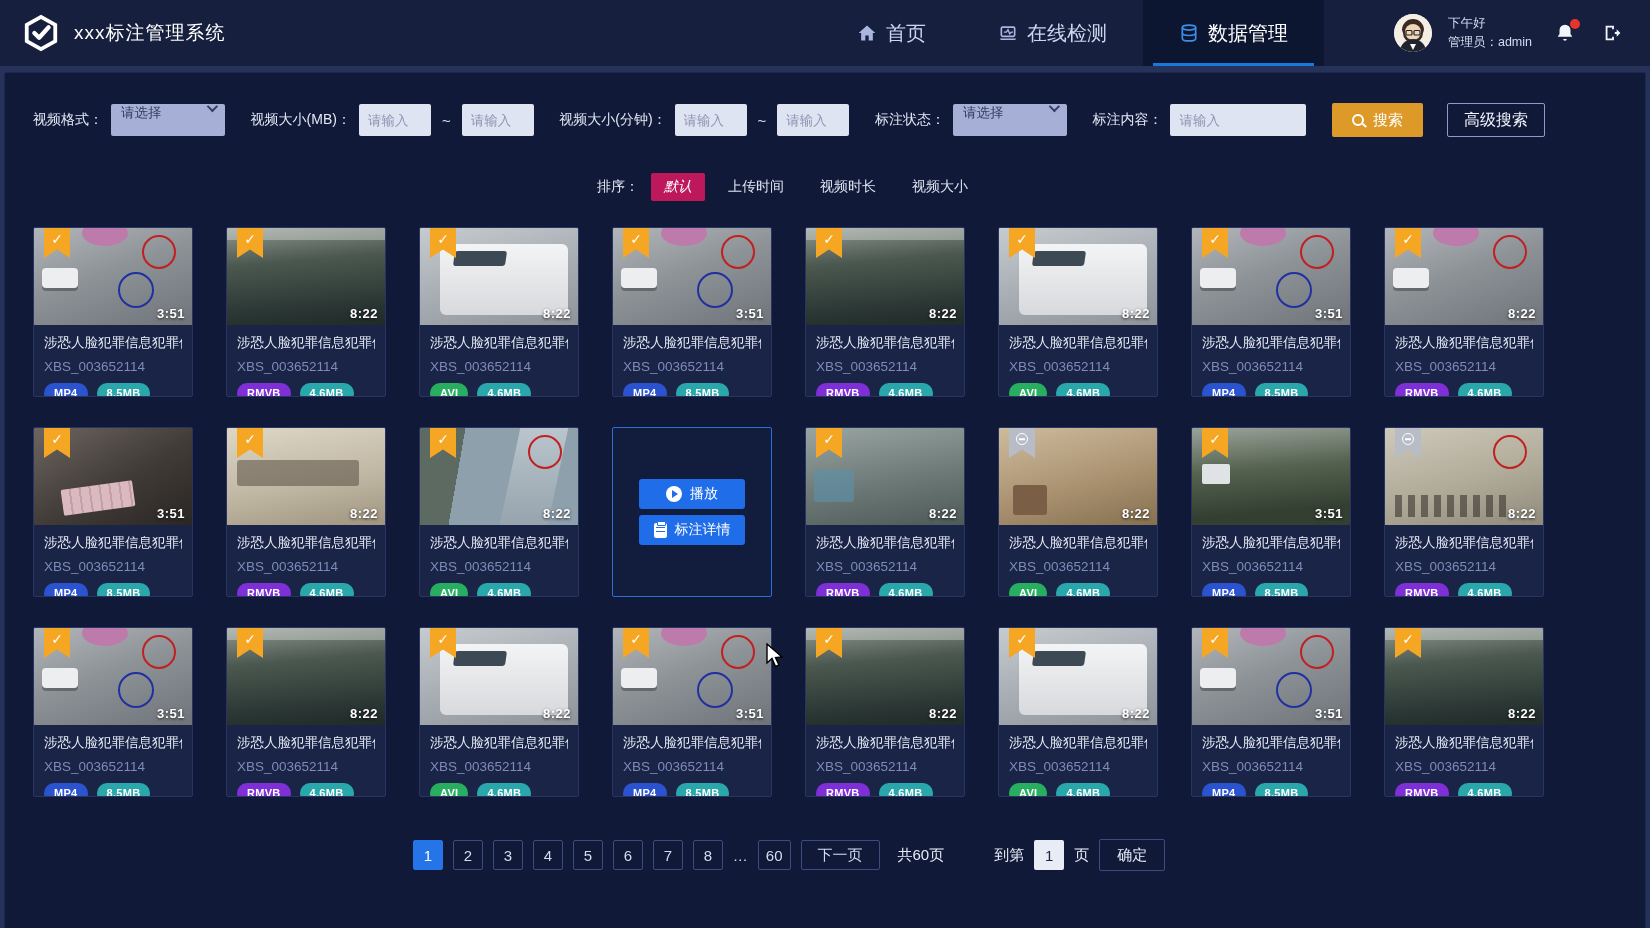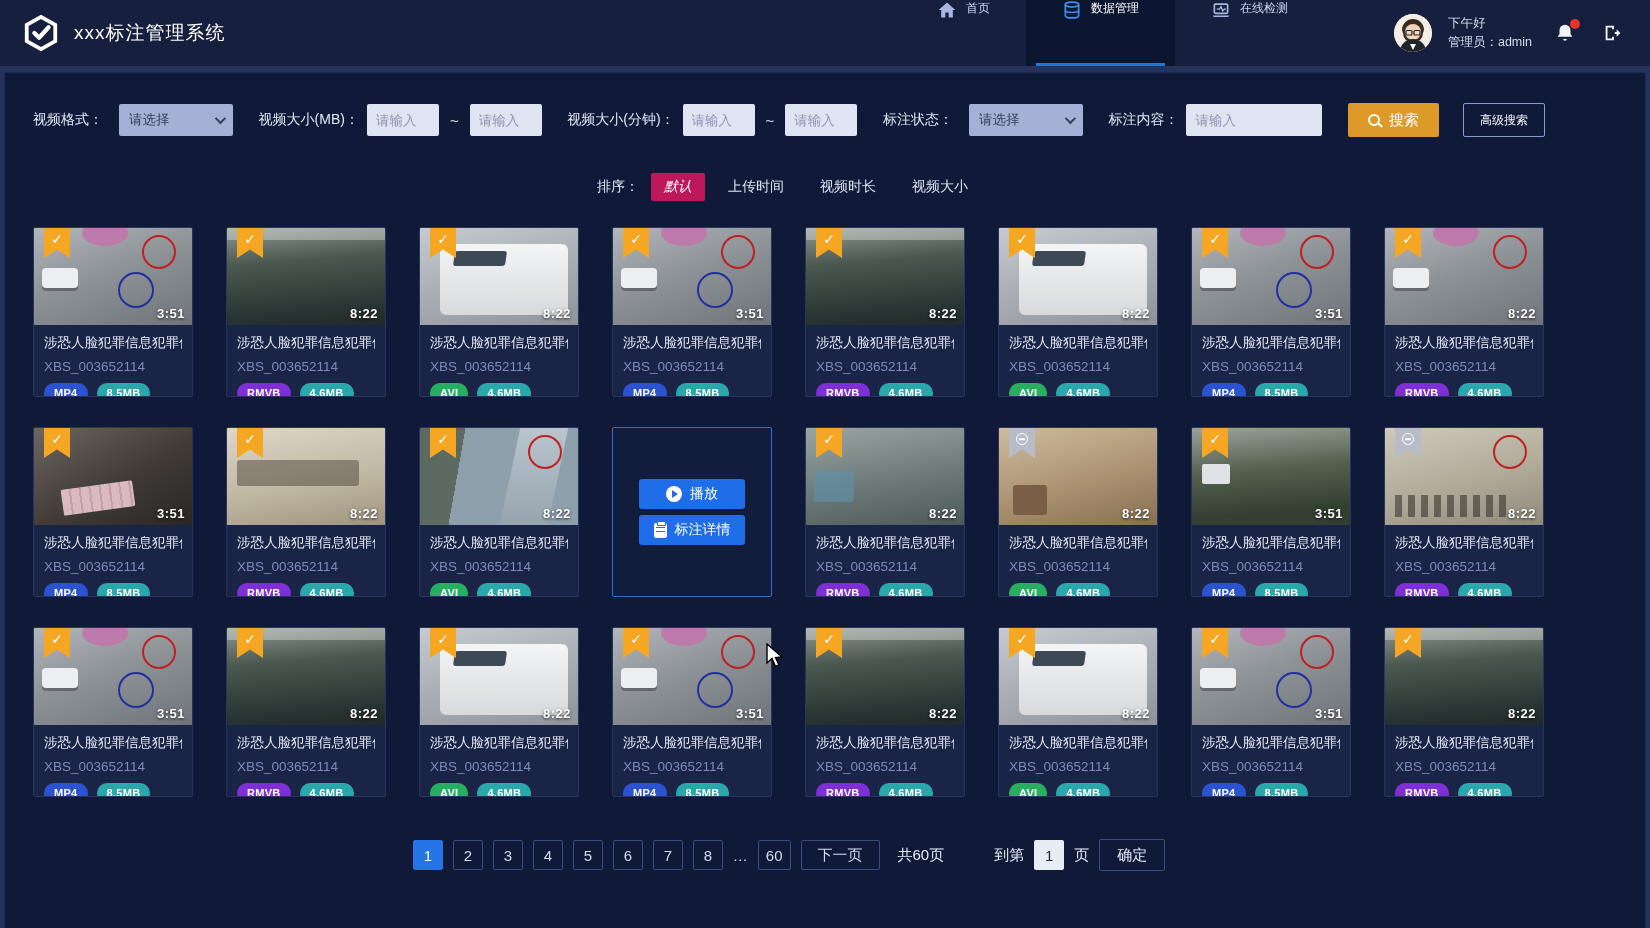--- a/index.html
+++ b/index.html
@@ -7,22 +7,22 @@
     font-family:"Liberation Sans","DejaVu Sans",sans-serif;
     background:#26325a; color:#e8ecf8; }
 
   
   .header { height:66px; background:#161f3d; display:flex; align-items:center;
     padding:0 26px 0 22px; position:relative; z-index:5; }
   .brand { display:flex; align-items:center; gap:14px; }
   .logo-svg { width:38px; height:38px; }
   .app-title { font-size:19px; color:#ffffff; letter-spacing:1px;text-align:right; }
   .nav { display:flex; height:66px; margin-left:auto; margin-right:70px; }
-  .nav-item { height:66px; display:flex; gap:9px;
-    padding:0 36px; font-size:12px; color:#cdd6ee; cursor:pointer; position:relative; }
+  .nav-item { height:66px; display:flex; align-items:center; gap:9px;
+    padding:0 36px; font-size:20px; color:#cdd6ee; cursor:pointer; position:relative; }
   .nav-item.active { background:#0d1631; color:#ffffff; }
   .nav-item.active::after { content:""; position:absolute; left:10px; right:10px;
     bottom:0; height:3px; background:#1779dd; }
   .nav-ico { width:20px; height:20px; display:block; }
   .userbox { display:flex; align-items:center; gap:16px; }
   .avatar { width:38px; height:38px; border-radius:50%; overflow:hidden;
     background:#f7f3ec; flex:0 0 auto; }
   .greet { font-size:12.5px; line-height:1.5; color:#d4dcf0; white-space:nowrap; }
   .bell-wrap { position:relative; margin-left:6px; }
   .bell-dot { position:absolute; top:-3px; right:-4px; width:10px; height:10px;
@@ -32,39 +32,39 @@
   
   .panel { margin:6px 4px 0 4px; height:904px; background:#101a38;
     border:1px solid #1c2950; border-radius:2px; padding:30px 0 0 0; position:relative; }
   .inner { width:1512px; margin-left:28px; }
 
   
   .filters { display:flex; align-items:center; justify-content:space-between; height:34px; }
   .fgroup { display:flex; align-items:center; gap:8px; }
   .flabel { font-size:14px; color:#e2e8f6; white-space:nowrap; }
   .fselect { width:114px; height:32px; background:#a6b0d6; border-radius:2px;
-    display:flex; align-items:center; justify-content:space-between;
-    padding:0 10px; cursor:pointer;margin-left:8px; }
+    display:flex; justify-content:space-between;
+    padding:0 10px; cursor:pointer; }
   .fselect .ph { font-size:13.5px; color:#353f60; }
   .chev { width:8px; height:8px; border-right:2px solid #353f60; border-bottom:2px solid #353f60;
     transform:rotate(45deg) translateY(-2px); }
   .finput { width:72px; height:32px; background:#dfe4f3; border:none; border-radius:2px;
     padding:0 9px; font-size:13.5px; color:#2b3352; outline:none;
     font-family:"Liberation Sans","DejaVu Sans",sans-serif; }
   .finput::placeholder { color:#8d96b2; }
   .finput.wide { width:136px; }
   .tilde { color:#dfe4f3; font-size:15px; padding:0 3px; }
   .btn-search { height:34px; padding:0 20px; background:#dd9a28; border:none; border-radius:2px;
     color:#fff; font-size:15px; display:flex; align-items:center; gap:9px; cursor:pointer;
     font-family:inherit; }
   .mag { width:12px; height:12px; border:2px solid #fff; border-radius:50%; position:relative; display:inline-block; }
   .mag::after { content:""; position:absolute; width:6px; height:2px; background:#fff;
     right:-5px; bottom:-2px; transform:rotate(40deg); }
   .btn-adv { height:34px; padding:0 16px; background:transparent; border:1px solid #8b9bce;
-    border-radius:2px; color:#f2f5fc; font-size:12px; cursor:pointer; margin-left:16px;
+    border-radius:2px; color:#f2f5fc; font-size:16px; cursor:pointer; margin-left:16px;
     font-family:inherit; }
 
   
   .sortbar { display:flex; align-items:center; gap:10px; margin-top:36px; height:28px;justify-content:center; }
   .sort-label { font-size:14px; color:#e2e8f6; margin-right:2px; }
   .sort-opt { font-size:14px; color:#dde3f2; padding:5px 13px; border-radius:2px; cursor:pointer; }
   .sort-opt.active { background:#be185d; color:#fff;font-style:italic; }
 
   
   .grid { margin-top:26px; display:grid; grid-template-columns:repeat(8,160px);
@@ -176,35 +176,35 @@
     <div class="app-title">xxx标注管理系统</div>
   </div>
 
   <div class="nav">
     <div class="nav-item">
       <svg class="nav-ico" viewBox="0 0 24 24">
         <path d="M12 3 L22 12 H19 V21 H14 V15 H10 V21 H5 V12 H2 Z" fill="#a9b6e0"></path>
       </svg>
       <span>首页</span>
     </div>
+    <div class="nav-item">
+      <svg class="nav-ico" viewBox="0 0 24 24">
+        <rect x="4" y="5" width="16" height="11" rx="1.5" fill="none" stroke="#a9b6e0" stroke-width="2"></rect>
+        <path d="M7 11 h3 l2 -3 l2 5 l2 -2 h2" fill="none" stroke="#a9b6e0" stroke-width="1.6"></path>
+        <path d="M2 18.5 h20 l-1.5 2 h-17 Z" fill="#a9b6e0"></path>
+      </svg>
+      <span>在线检测</span>
+    </div>
     <div class="nav-item active">
       <svg class="nav-ico" viewBox="0 0 24 24">
         <ellipse cx="12" cy="5.5" rx="8" ry="3" fill="none" stroke="#3e8de8" stroke-width="2"></ellipse>
         <path d="M4 5.5 V18.5 c0 1.7 3.6 3 8 3 s8 -1.3 8 -3 V5.5" fill="none" stroke="#3e8de8" stroke-width="2"></path>
         <path d="M4 12 c0 1.7 3.6 3 8 3 s8 -1.3 8 -3" fill="none" stroke="#3e8de8" stroke-width="2"></path>
       </svg>
       <span>数据管理</span>
-    </div>
-    <div class="nav-item">
-      <svg class="nav-ico" viewBox="0 0 24 24">
-        <rect x="4" y="5" width="16" height="11" rx="1.5" fill="none" stroke="#a9b6e0" stroke-width="2"></rect>
-        <path d="M7 11 h3 l2 -3 l2 5 l2 -2 h2" fill="none" stroke="#a9b6e0" stroke-width="1.6"></path>
-        <path d="M2 18.5 h20 l-1.5 2 h-17 Z" fill="#a9b6e0"></path>
-      </svg>
-      <span>在线检测</span>
     </div>
   </div>
 
   <div class="userbox">
     <div class="avatar">
       <svg viewBox="0 0 38 38" width="38" height="38">
         <circle cx="19" cy="19" r="19" fill="#f4eee4"></circle>
         <path d="M8 16 a11 11 0 0 1 22 0 l-1 3 a10 10 0 0 1 -20 0 Z" fill="#3a2b20"></path>
         <circle cx="19" cy="18" r="8" fill="#f0d5ba"></circle>
         <rect x="12" y="16.5" width="6" height="4.5" rx="1" fill="none" stroke="#222" stroke-width="1.2"></rect>

